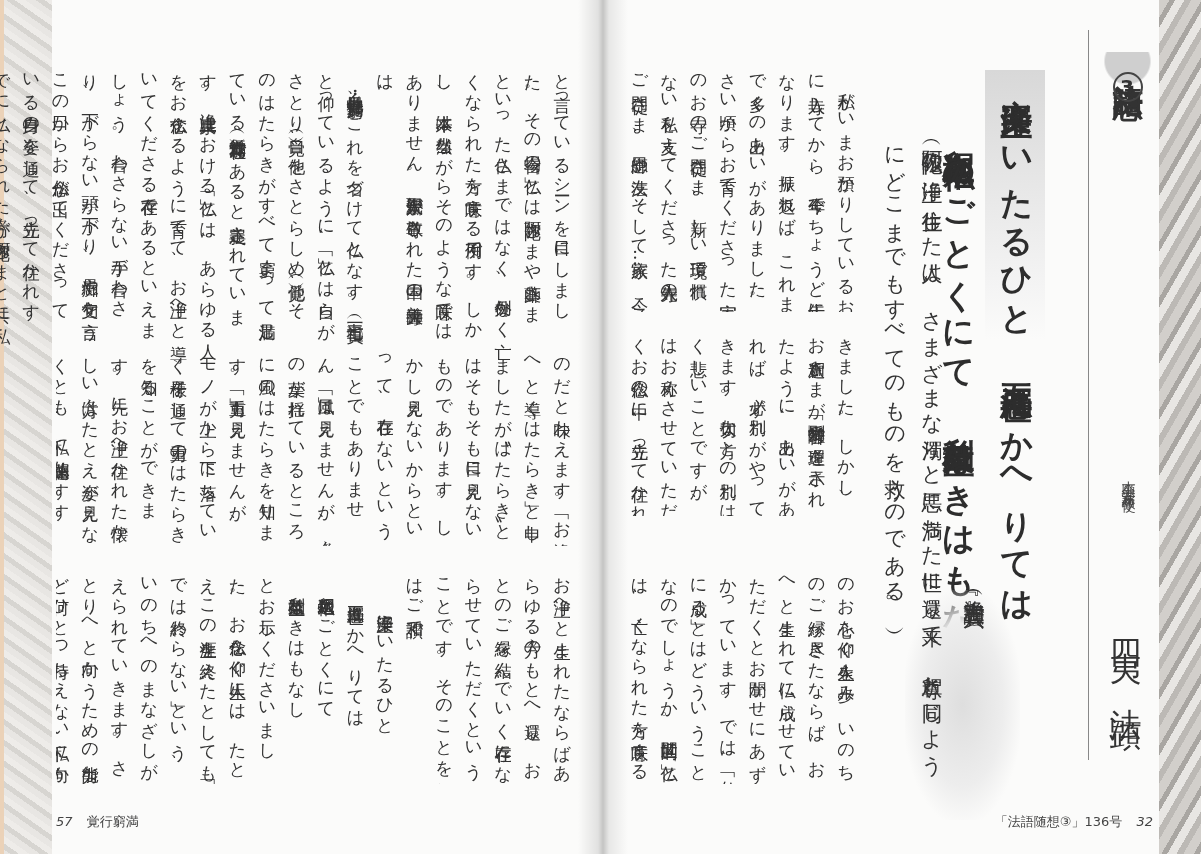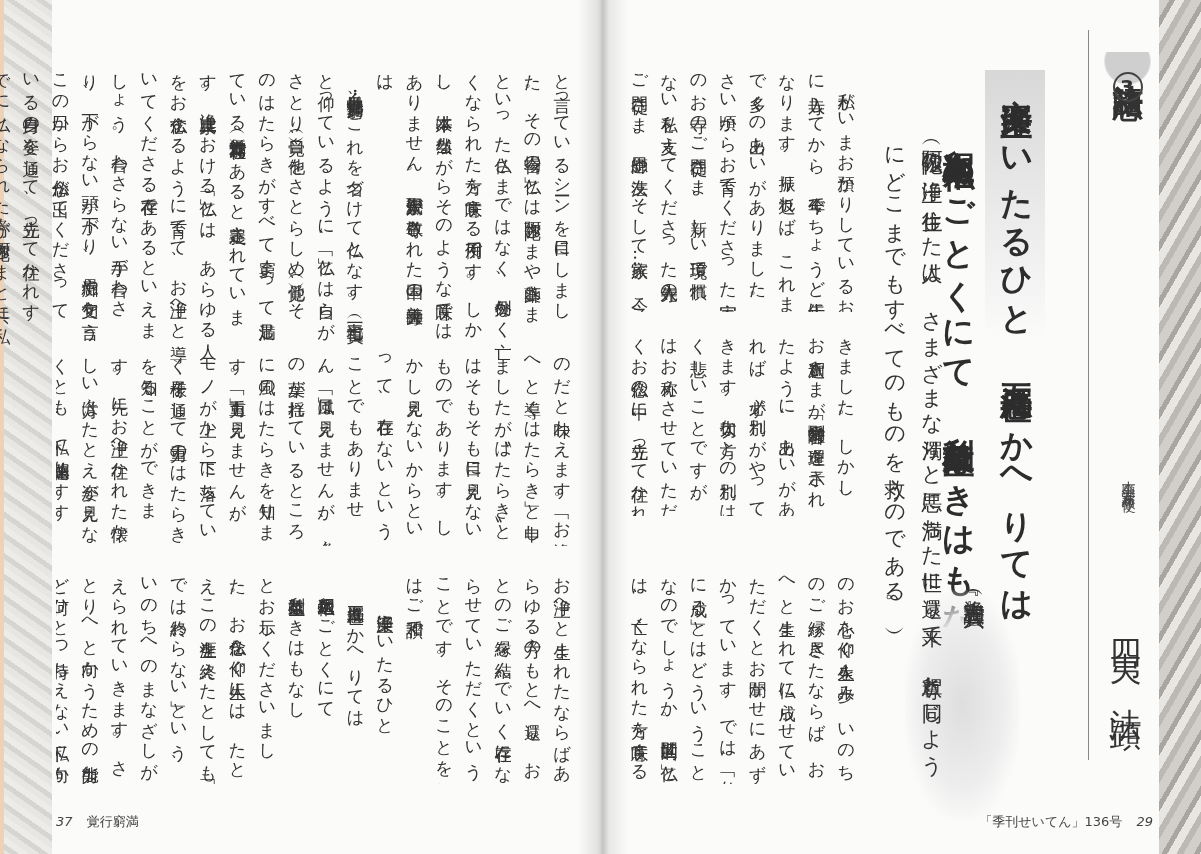--- a/index.html
+++ b/index.html
@@ -72,21 +72,21 @@
     <div class="vblock body-text" style="right:24px; top:566px; height:218px; width:520px; overflow:hidden;">
       <p>お浄土へと生まれたならばあらゆる方々のもとへ還り、お念仏とのご縁を結んでいく存在にならせていただくということです。そのことを親鸞聖人はご和讃で、</p>
       <p style="padding-top:2em;">安楽浄土にいたるひと</p>
       <p style="padding-top:1.5em;">五濁悪世にかへりては</p>
       <p style="padding-top:1em;">釈迦牟尼仏のごとくにて</p>
       <p style="padding-top:1em;">利益衆生はきはもなし</p>
       <p>とお示しくださいました。お念仏を仰ぐ人生には、たとえこの生涯を終えたとしても「死では終わらない」という、いのちへのまなざしが与えられていきます。さとりへと向かうための能力など何ひとつ持ちえない私に向かって阿弥陀さまは、「あなたをかならずお浄土へと生まれさせて、仏にさせましょう」と、「南無阿弥陀仏」の言葉となって私に喚び続けてくださっています。お念仏を申しつつお浄土へと導かれて往く人生は、阿弥陀さまに護られ、無数の先立って往かれた方々のはたらきによって支えられていました。</p>
     </div>
 
     <div class="folio folio-left">
-      <span class="num">37</span>
+      <span class="num">57</span>
       <span>覚行窮満</span>
     </div>
   </div>
 
   <div class="page-right">
     <div class="right-edge"></div>
 
     <div class="vblock body-text" style="left:30px; top:62px; height:250px; width:230px; overflow:hidden;">
       <p>　私がいまお預かりしているお寺に入寺してから、今年でちょうど十年になります。振り返れば、これまで多くの出あいがありました。小さい頃からお育てくださった実家のお寺のご門徒さま、新しい環境で慣れない私を支えてくださった入寺先のご門徒さま、恩師や法友、そして家族…。今こうしてお念仏に出あわせていただくまでに、数え切れない方々からのお育てを賜って</p>
     </div>
@@ -94,22 +94,22 @@
     <div class="vblock body-text" style="left:30px; top:326px; height:190px; width:230px; overflow:hidden;">
       <p>きました。しかし、お釈迦さまが「愛別離苦」の道理を示されたように、出あいがあれば、必ず別れがやってきます。大切な方との別れは辛く悲しいことですが、近頃はお称えさせていただくお念仏の中に、先立って往かれた方々のおはたらきを感じるようになってきました。</p>
 
     </div>
 
     <div class="vblock body-text" style="left:30px; top:566px; height:218px; width:230px; overflow:hidden;">
       <p>のお心を仰ぐ人生を歩み、いのちのご縁が尽きたならば、お浄土へと生まれて仏に成らせていただくとお聞かせにあずかっています。では、「仏に成る」とはどういうことなのでしょうか。世間的に「仏」とは、亡くなられた方を意味する言葉として用いられることが多いかもしれません。先日、ある有名な推理ドラマを見ていると、現場に来た刑事さんが「仏さんはどこにいる」</p>
     </div>
 
     <div class="folio folio-right">
-      <span>「季刊せいてん」136号</span>
-      <span class="num">29</span>
+      <span>「法語随想③」136号</span>
+      <span class="num">32</span>
     </div>
   </div>
 
   <div class="gutter"></div>
 
   <div class="rule-right"></div>
   <div class="series-title">
     <span>法語随想</span><span class="series-num">3</span>
   </div>
 

